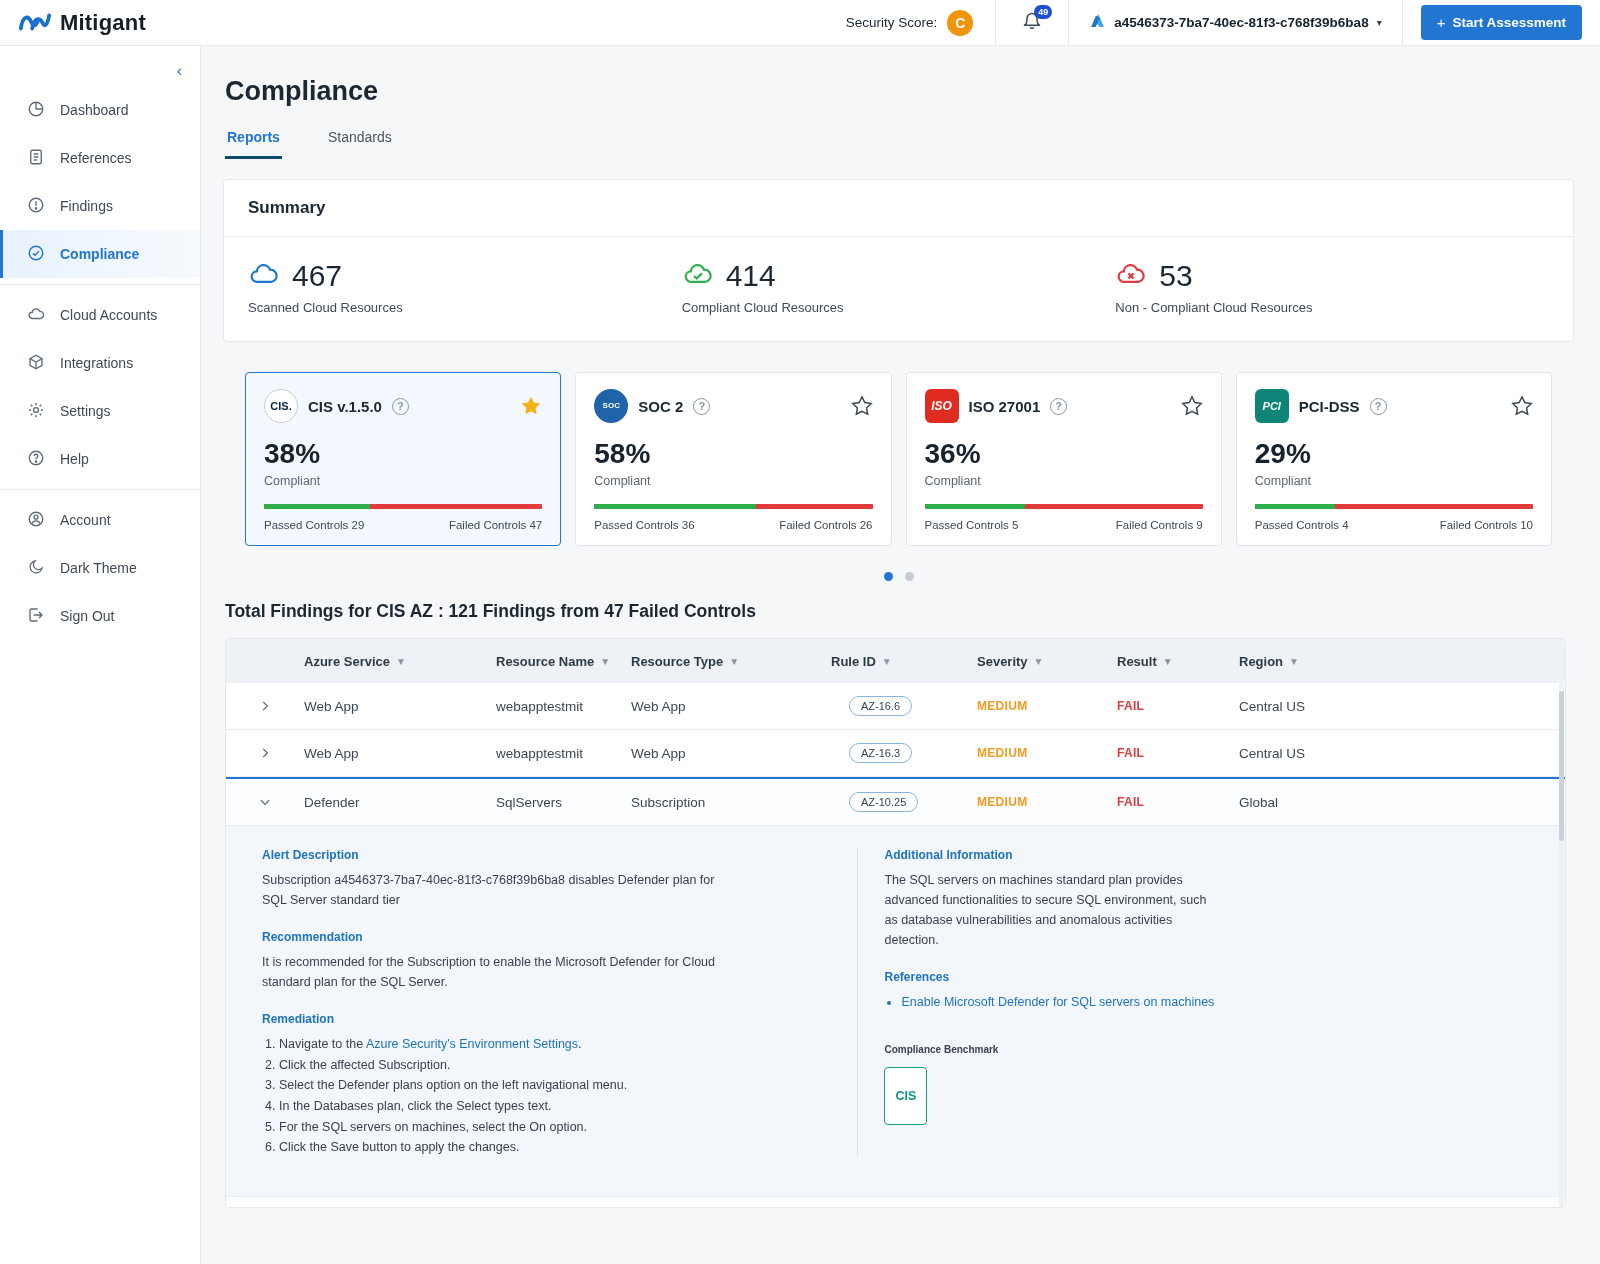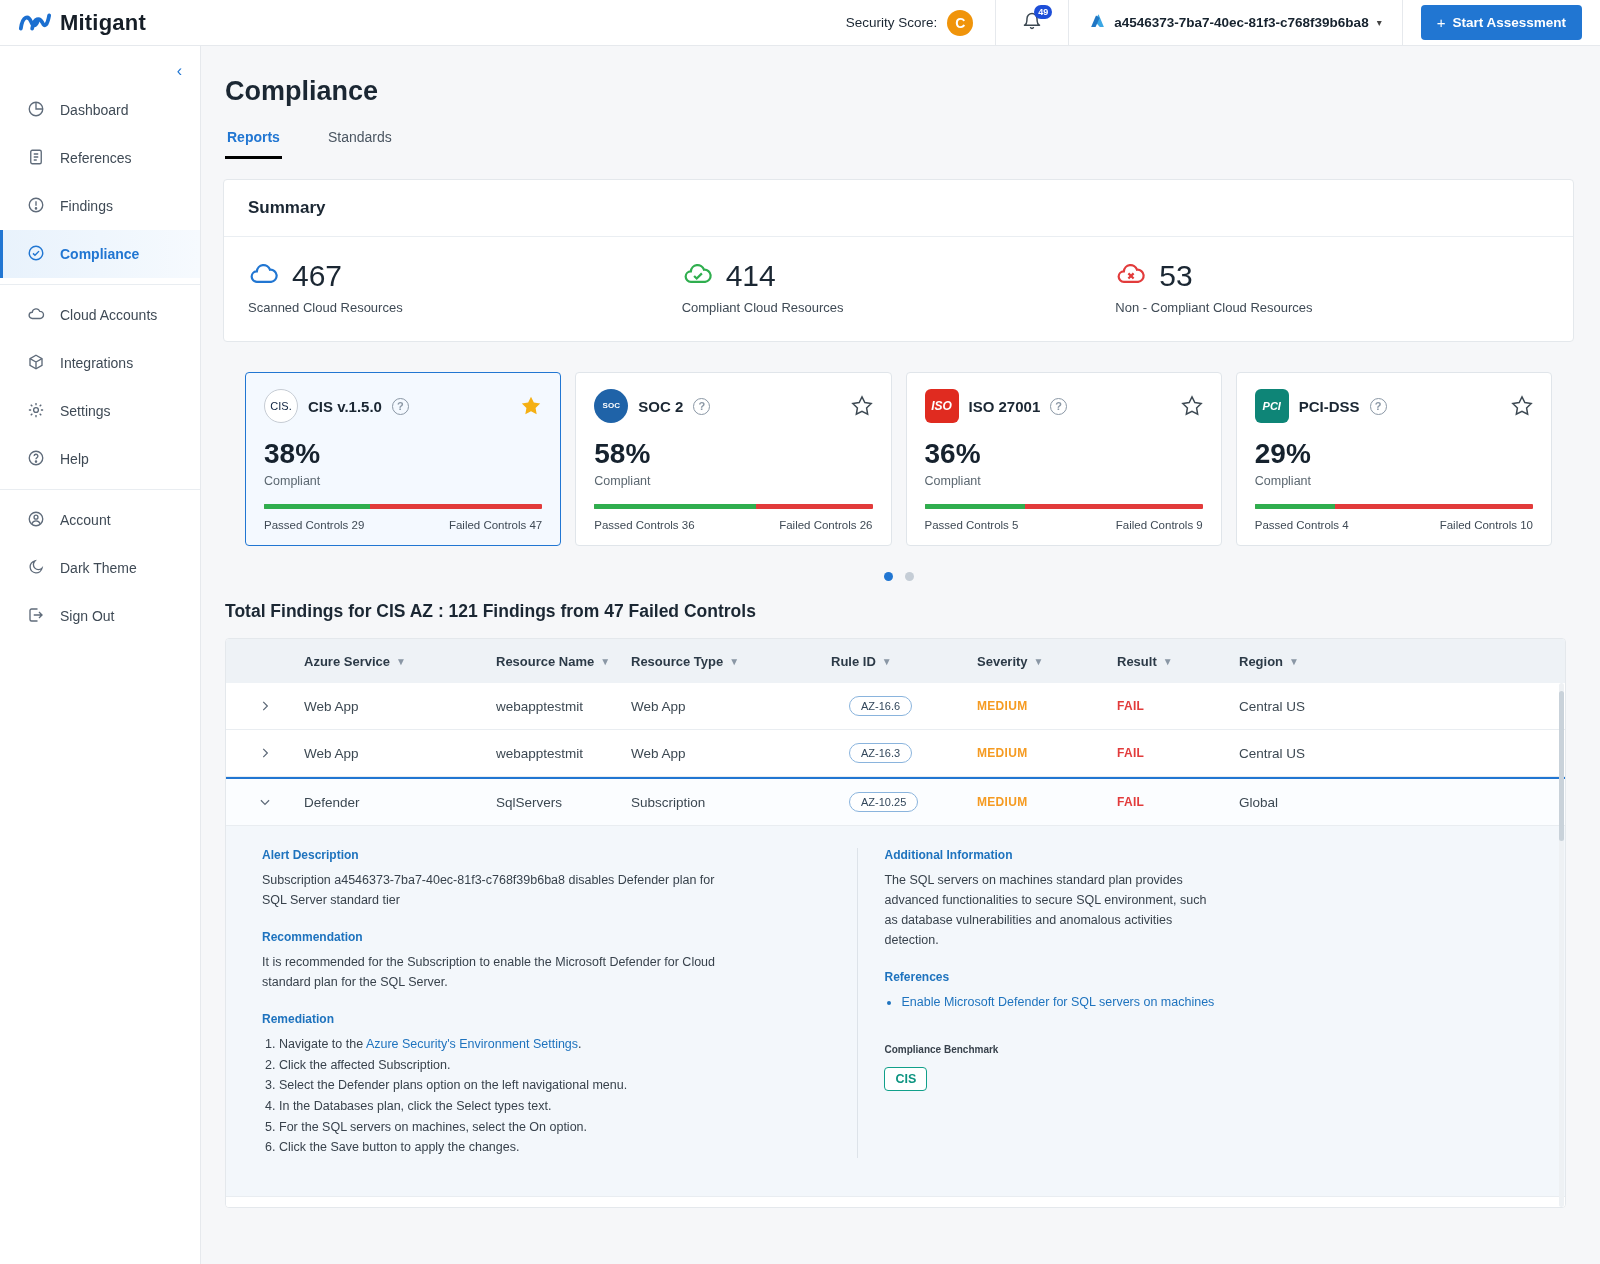--- a/index.html
+++ b/index.html
@@ -57,21 +57,21 @@
     color:#2176d2; font-weight:700;
     background:linear-gradient(90deg,#e8f2fc, #f6fafe);
     box-shadow: inset 3px 0 0 #2176d2;
   }
   .side-div { height:1px; background:#e9edf1; margin:6px 0; }
   
   .main { position:absolute; left:201px; top:46px; right:0; bottom:0; padding:16px 26px 0 22px; overflow:hidden; }
   .page-title { font-size:27px; font-weight:700; color:#1b2733; margin-top:14px; margin-left:2px; }
   .tabs { display:flex; gap:44px; margin-top:16px; margin-left:2px; }
   .tab { font-size:14px; color:#4a5561; padding:6px 2px 11px; cursor:pointer; }
-  .tab.active { color:#2176d2; font-weight:700; border-bottom:3px solid #000000; }
+  .tab.active { color:#2176d2; font-weight:700; border-bottom:3px solid #0c4a6e; }
   
   .card { background:#fff; border:1px solid #e4e8ec; border-radius:4px; }
   .summary-card { margin-top:20px; }
   .summary-head { padding:18px 24px; font-size:17px; font-weight:700; border-bottom:1px solid #eaeef2; }
   .summary-body { display:flex; padding:22px 24px 26px; }
   .stat { flex:1; }
   .stat-top { display:flex; align-items:center; gap:12px; }
   .stat-value { font-size:30px; font-weight:500; color:#1b2733; }
   .stat-label { font-size:13px; color:#3f4a55; margin-top:7px; }
   
@@ -85,21 +85,21 @@
     font-size:11px; font-weight:700; display:flex; align-items:center; justify-content:center; cursor:pointer;
   }
   .std-star { margin-left:auto; cursor:pointer; display:flex; }
   .std-percent { font-size:28px; font-weight:700; margin-top:15px; color:#16222e; }
   .std-compliant { font-size:12.5px; color:#5b6770; margin-top:4px; }
   .std-bar { margin-top:16px; height:5px; background:#e23b3b; border-radius:1px; overflow:hidden; }
   .std-bar-fill { height:100%; background:#2fae4e; }
   .std-foot { display:flex; justify-content:space-between; margin-top:10px; font-size:11.5px; color:#3f4a55; }
   
   .logo-badge { width:34px; height:34px; border-radius:50%; display:flex; align-items:center; justify-content:center; flex:0 0 auto; }
-  .logo-cis { background:#fff; border:1px solid #c6ccd4; color:#0d2240; font-size:11px; font-weight:400; }
+  .logo-cis { background:#fff; border:1px solid #c6ccd4; color:#0d2240; font-size:11px; font-weight:700; }
   .logo-soc { background:#1f63a8; color:#fff; font-size:8px; font-weight:700; text-align:center; line-height:1.1; }
   .logo-iso { background:#e02b20; color:#fff; font-size:12px; font-weight:700; border-radius:6px; font-style:italic; }
   .logo-pci { background:#0e8577; color:#fff; font-size:11px; font-weight:700; border-radius:6px; font-style:italic; }
   
   .dots { display:flex; justify-content:center; gap:12px; margin-top:26px; }
   .dot { width:9px; height:9px; border-radius:50%; background:#c5cdd6; cursor:pointer; }
   .dot.active { background:#2176d2; }
   
   .findings-title { margin-top:20px; margin-left:2px; font-size:17.5px; color:#1b2733; }
   .table-card { margin-top:16px; margin-left:2px; margin-right:8px; position:relative; overflow:hidden; max-height:570px; }
@@ -125,21 +125,21 @@
   .sec-title { font-size:12px; font-weight:700; color:#1e73be; margin-bottom:8px; margin-top:20px; }
   .sec-title.first { margin-top:0; }
   .sec-text { font-size:12.5px; color:#38424c; line-height:1.6; max-width:470px; }
   .detail-right .sec-text { max-width:330px; }
   ol.steps { padding-left:17px; font-size:12.5px; color:#38424c; line-height:1.65; }
   a.link { color:#1e73be; text-decoration:none; cursor:pointer; }
   ul.refs { padding-left:17px; font-size:12.5px; line-height:1.6; color:#1e73be; }
   .benchmark-title { font-size:10px; font-weight:700; color:#38424c; margin-top:32px; }
   .cis-badge {
     display:inline-block; margin-top:12px; border:1.6px solid #11a08a; color:#0d9480;
-    font-size:12.5px; font-weight:700; padding:4px 10px; border-radius:4px; background:#fff;text-align:center;
+    font-size:12.5px; font-weight:700; padding:21px 10px; border-radius:4px; background:#fff;text-align:center;
   }
   .scroll-track { position:absolute; right:1px; top:44px; bottom:0; width:5px; background:#eef1f4; border-radius:3px; }
   .scroll-thumb { position:absolute; right:1px; top:52px; width:5px; height:150px; background:#c9d2da; border-radius:3px; cursor:grab; }
 </style>
 </head>
 <body>
 
 <header class="topbar">
   <div class="logo-wrap">
     <span>

